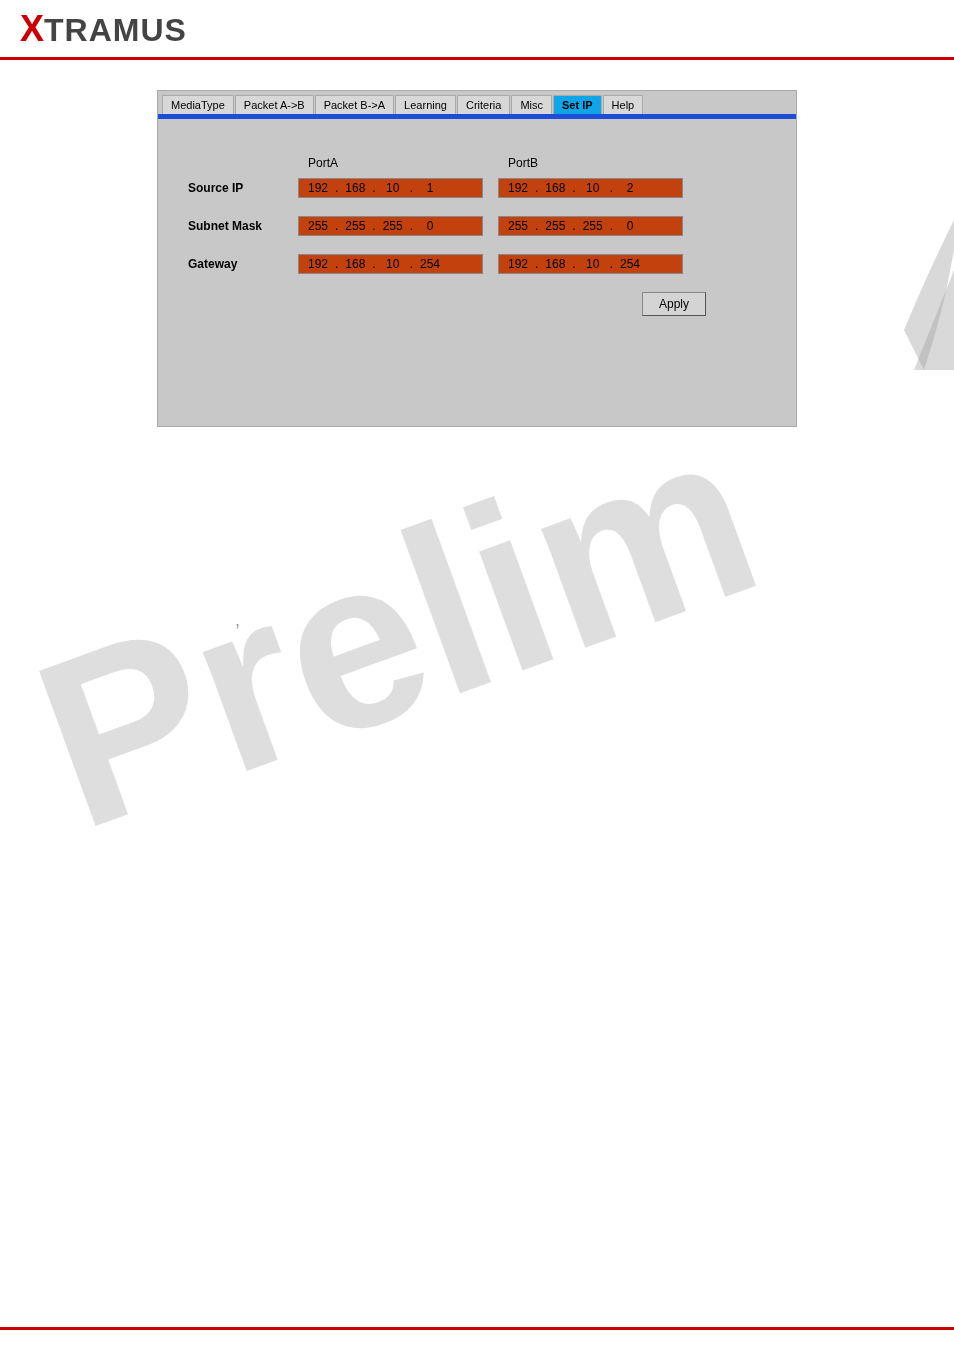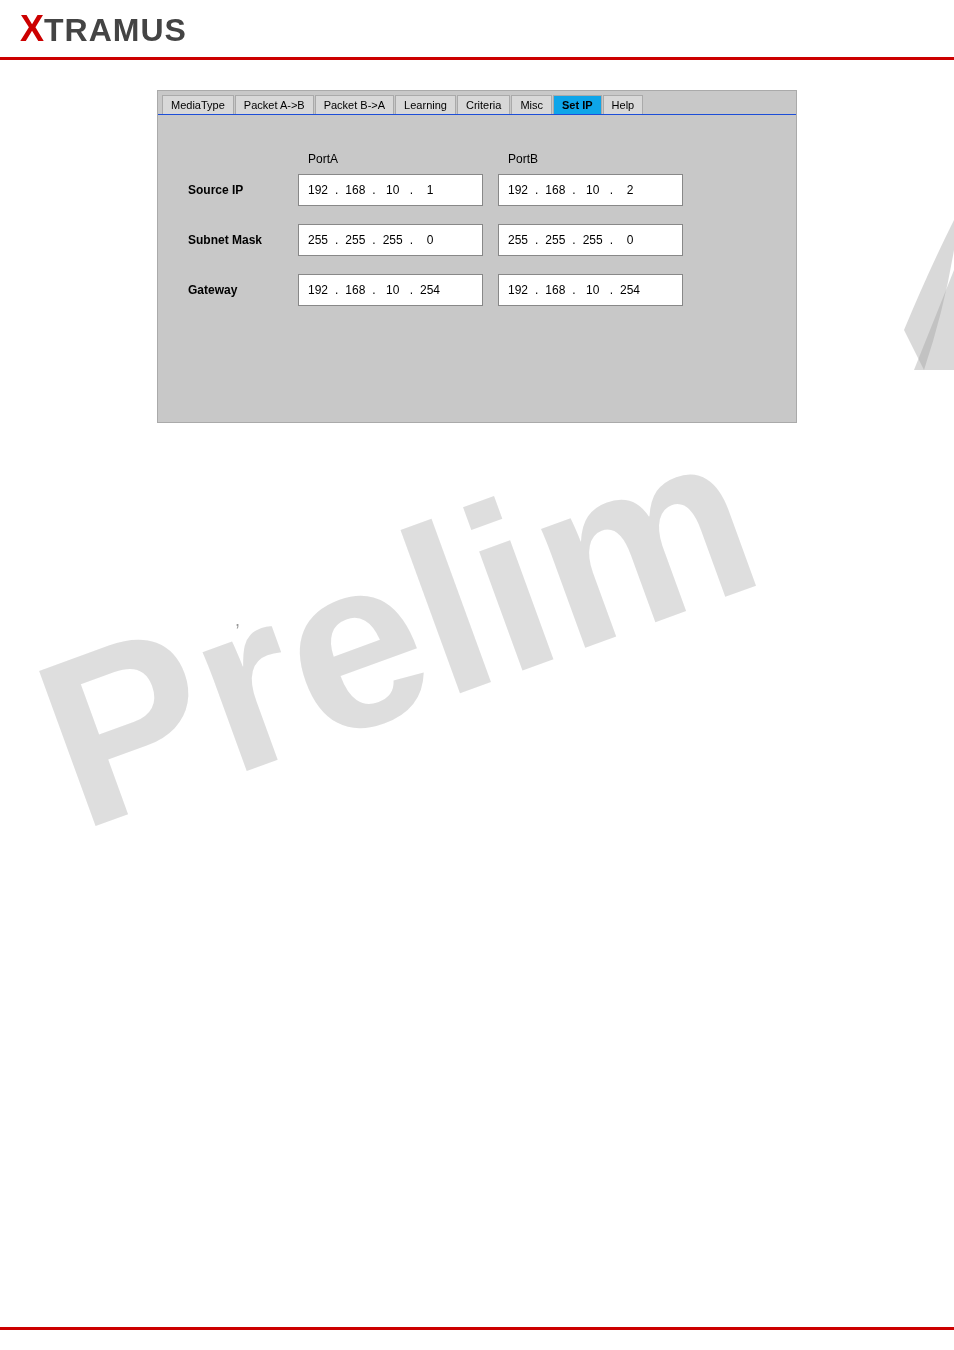--- a/index.html
+++ b/index.html
@@ -68,21 +68,21 @@
       background: #c8c8c8;
       width: 640px;
       margin: 0 auto;
     }
 
     
     .tab-bar {
       display: flex;
       align-items: stretch;
       background: #c8c8c8;
-      border-bottom: 1px solid #1d4ed8;
+      border-bottom: 5px solid #1d4ed8;
       padding: 4px 4px 0 4px;
     }
 
     .tab {
       padding: 3px 8px;
       border: 1px solid #aaaaaa;
       border-bottom: none;
       background: #d8d8d8;
       font-size: 11px;
       cursor: pointer;
@@ -133,22 +133,22 @@
       color: #000;
       flex-shrink: 0;
       font-weight: bold;
     }
 
     
     .ip-input-group {
       display: flex;
       align-items: center;
       border: 1px solid #888;
-      background: #ffffff;
-      padding: 8px 4px;
+      background: #c2410c;
+      padding: 2px 4px;
       width: 185px;
       margin-right: 15px;
     }
 
     .ip-octet {
       width: 30px;
       border: none;
       background: transparent;
       font-size: 12px;
       text-align: center;
@@ -322,20 +322,23 @@
             <input class="ip-octet" value="192" maxlength="3" style="">
             <span class="ip-dot">.</span>
             <input class="ip-octet" value="168" maxlength="3" style="">
             <span class="ip-dot">.</span>
             <input class="ip-octet" value="10" maxlength="3" style="">
             <span class="ip-dot">.</span>
             <input class="ip-octet" value="254" maxlength="3" style="">
           </div>
         </div>
 
+        <div class="apply-row">
+          <button class="apply-btn">Apply</button>
+        </div>
 
       </div>
 
     </div>
   </div>
 
   <div class="watermark-comma">,</div>
 
 </div>
 

